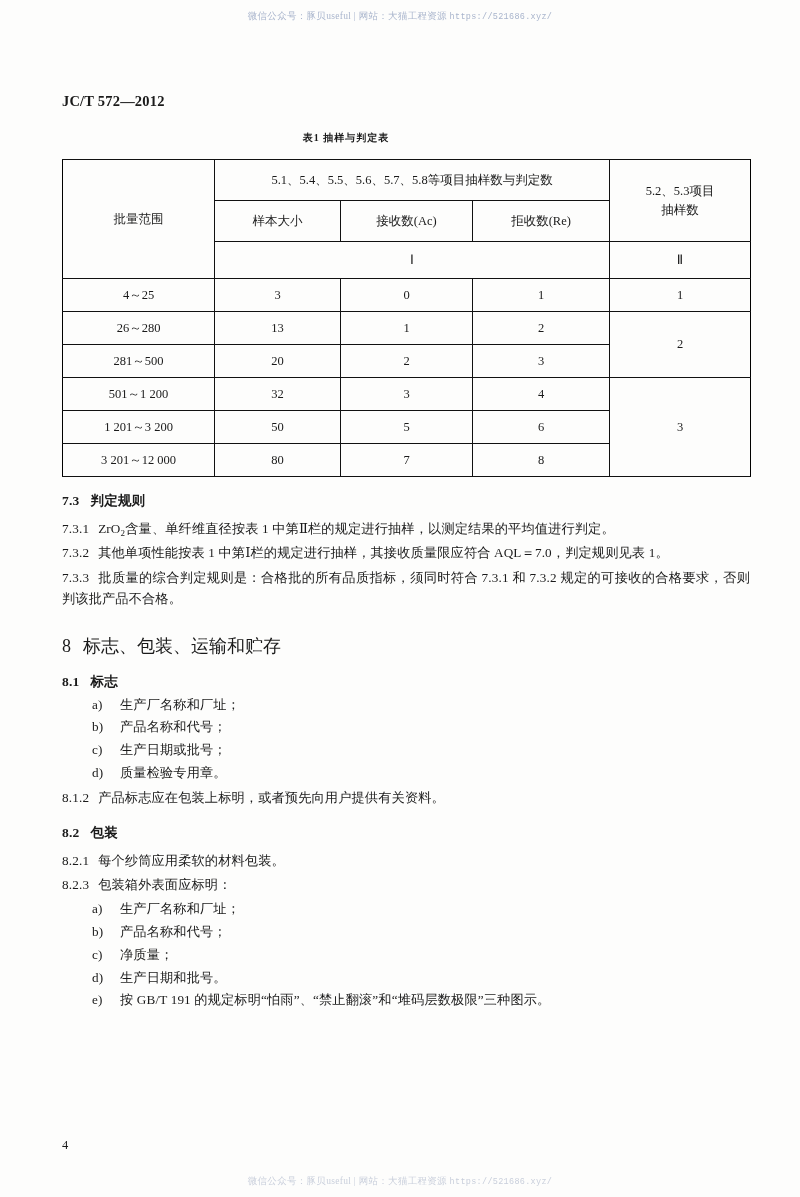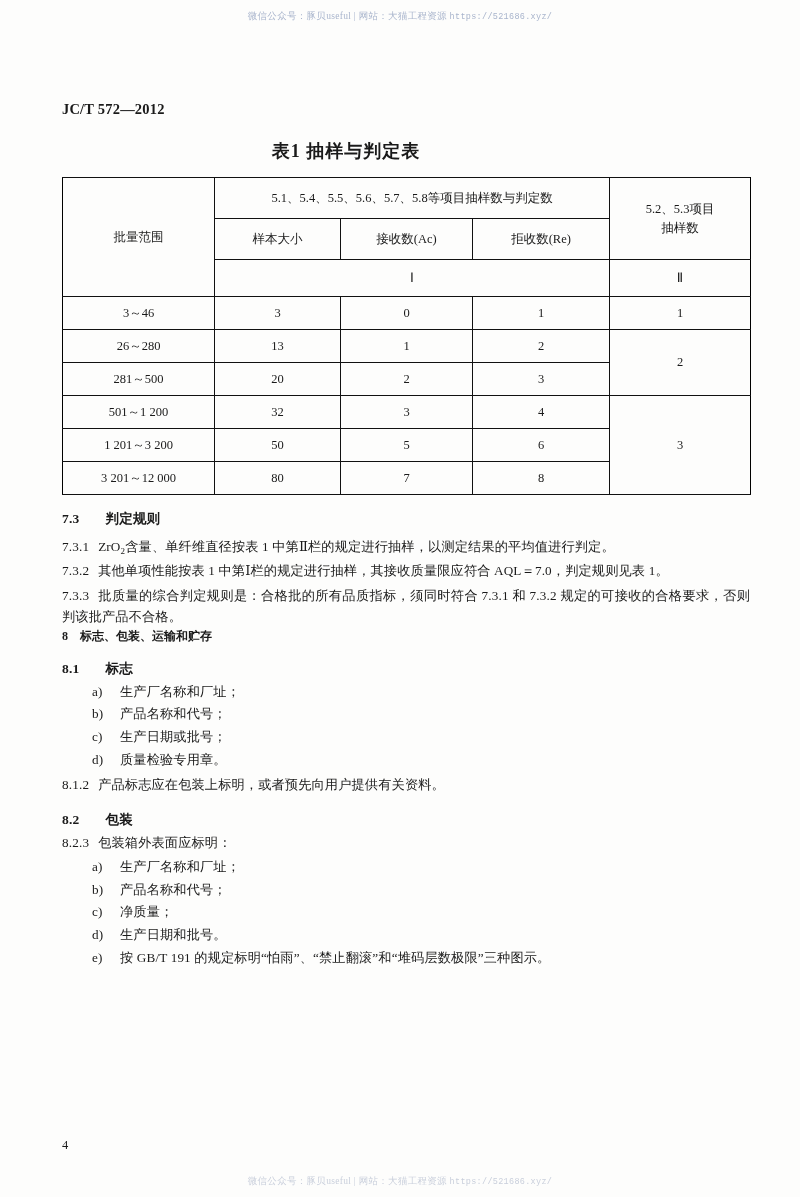--- a/index.html
+++ b/index.html
@@ -43,36 +43,36 @@
   }
   .watermark .wm-url {
     font-family: "Liberation Mono", monospace;
     font-size: 8.5px;
   }
 
   
   .content {
     position: absolute;
     left: 62px;
-    top: 13px;
+    top: 5px;
     width: 688px;
   }
 
   .doc-header {
     margin-top: 88px;
     font-family: "Liberation Serif", serif;
     font-weight: bold;
     font-size: 14.5px;
     letter-spacing: 0.2px;
   }
 
   .table-title {
     margin-top: 21px;
     text-align: center;
-    font-size: 18px;
+    font-size: 10px;
     font-weight: bold;
     letter-spacing: 1px;
     padding-right: 120px;
   }
 
   
   table.sampling {
     margin-top: 14px;
     border-collapse: collapse;
     width: 688px;
@@ -101,24 +101,25 @@
   .body-row td { height: 26px; }
   .roman { font-family: "Liberation Serif", serif; font-size: 13px; }
 
   
   .sec-head {
     font-weight: bold;
     font-size: 13.5px;
     margin-top: 15px;
     letter-spacing: 0.2px;
   }
-  .sec-head .num { margin-right: 26px; }
+  .sec-head .num { margin-right: 11px; }
   .sec-head-major {
-    font-weight: bold;
-    font-size: 12px;
+    font-weight: normal;
+    font-size: 18px;
+    margin-top: 24px;
   }
   .sec-head-major .num { margin-right: 12px; }
 
   p.para {
     font-size: 13.2px;
     line-height: 1.62;
     margin: 8px 0 0 0;
     text-align: justify;
     letter-spacing: 0.15px;
   }
@@ -194,21 +195,21 @@
           <th class="th-sub">接收数(Ac)</th>
           <th class="th-sub">拒收数(Re)</th>
         </tr>
         <tr>
           <th class="th-roman roman" colspan="3">Ⅰ</th>
           <th class="outer-r th-roman roman">Ⅱ</th>
         </tr>
       </thead>
       <tbody>
         <tr class="body-row">
-          <td class="outer-l">3～46</td>
+          <td class="outer-l">4～25</td>
           <td>3</td>
           <td>0</td>
           <td>1</td>
           <td class="outer-r" rowspan="1">1</td>
         </tr>
         <tr class="body-row">
           <td class="outer-l">26～280</td>
           <td>13</td>
           <td>1</td>
           <td>2</td>
@@ -275,20 +276,23 @@
     </ol>
 
     <p class="para tight">
       <span class="num">8.1.2</span><span>产品标志应在包装上标明，或者预先向用户提供有关资料。</span>
     </p>
 
     <div class="sec-head">
       <span class="num">8.2</span><span>包装</span>
     </div>
 
+    <p class="para">
+      <span class="num">8.2.1</span><span>每个纱筒应用柔软的材料包装。</span>
+    </p>
 
 
     <p class="para tight">
       <span class="num">8.2.3</span><span>包装箱外表面应标明：</span>
     </p>
 
     <ol class="alpha">
       <li><span class="marker">a)</span><span>生产厂名称和厂址；</span></li>
       <li><span class="marker">b)</span><span>产品名称和代号；</span></li>
       <li><span class="marker">c)</span><span>净质量；</span></li>

